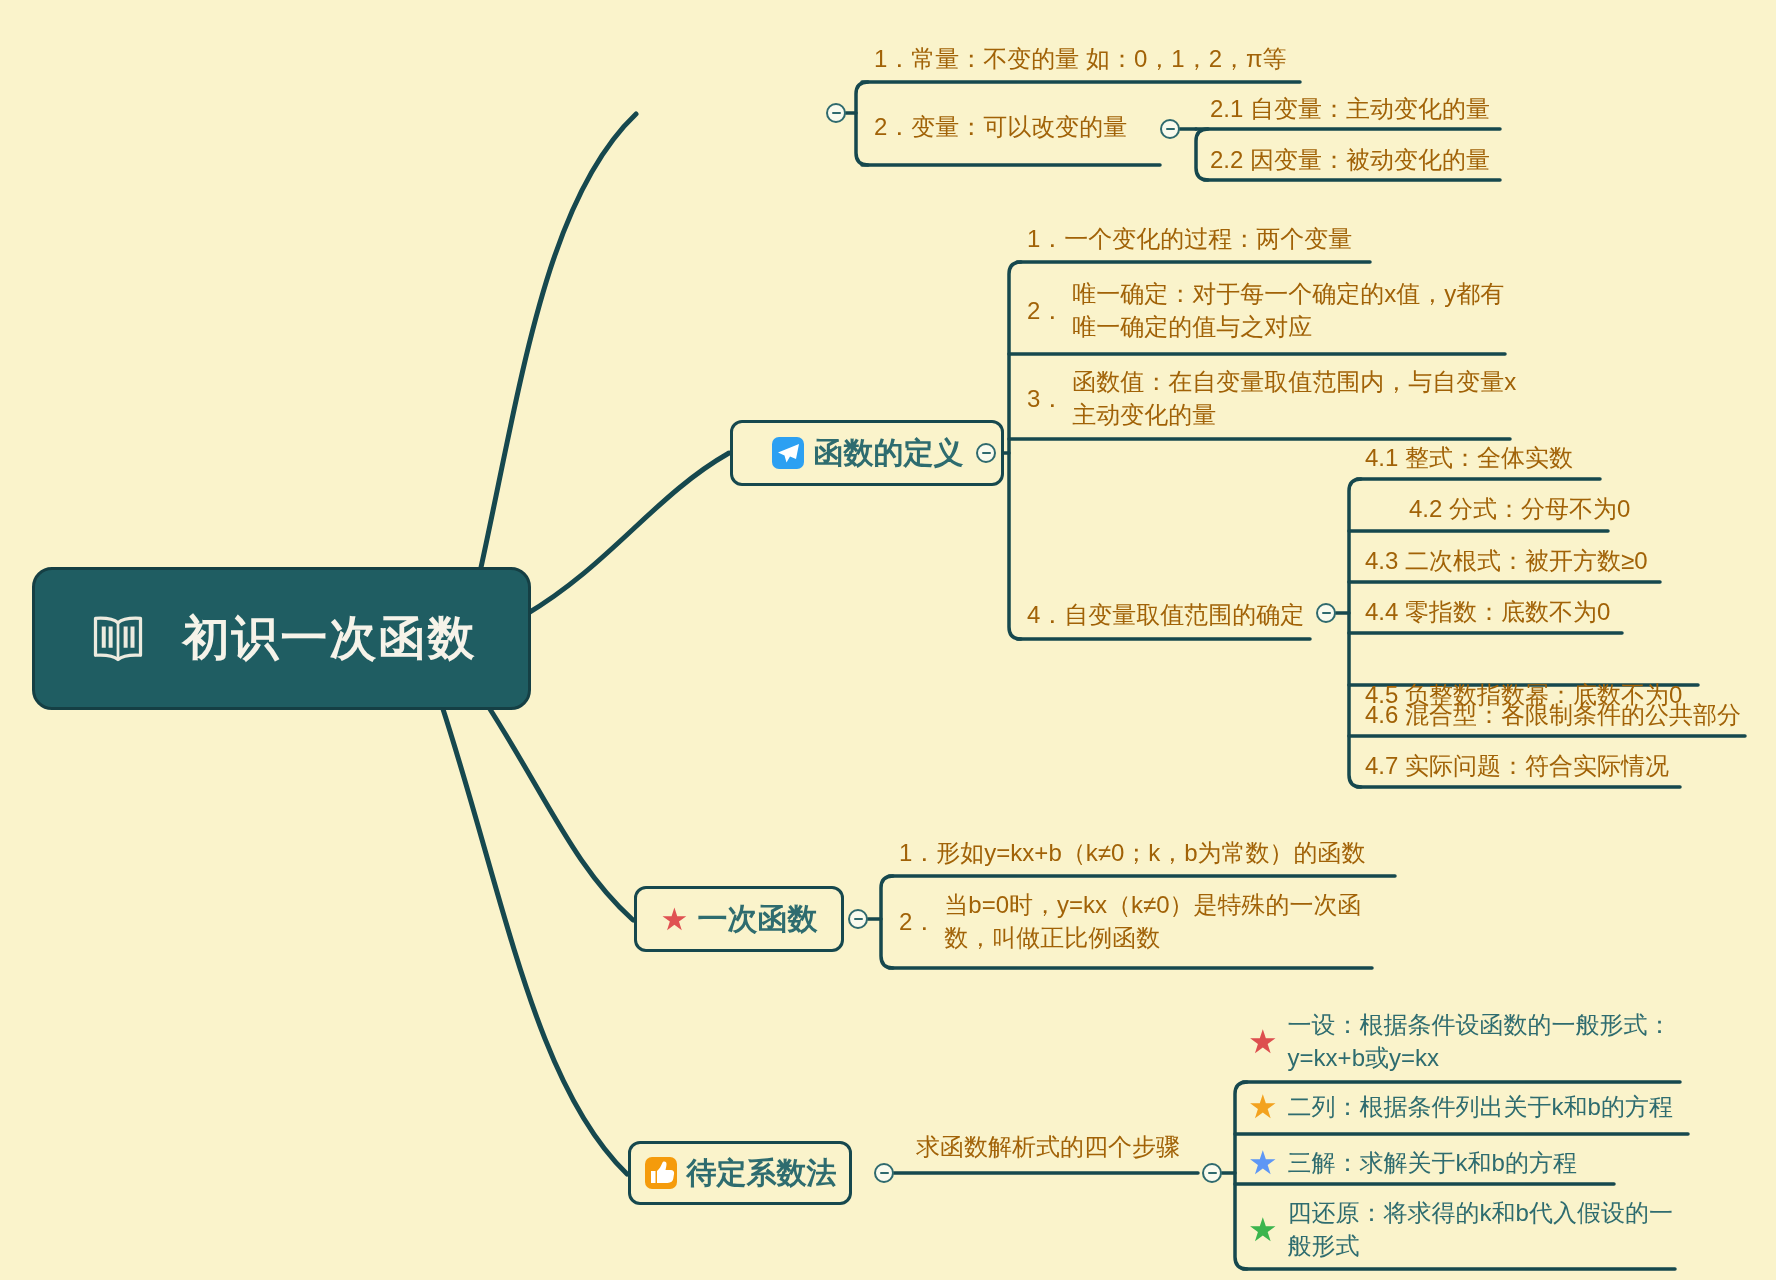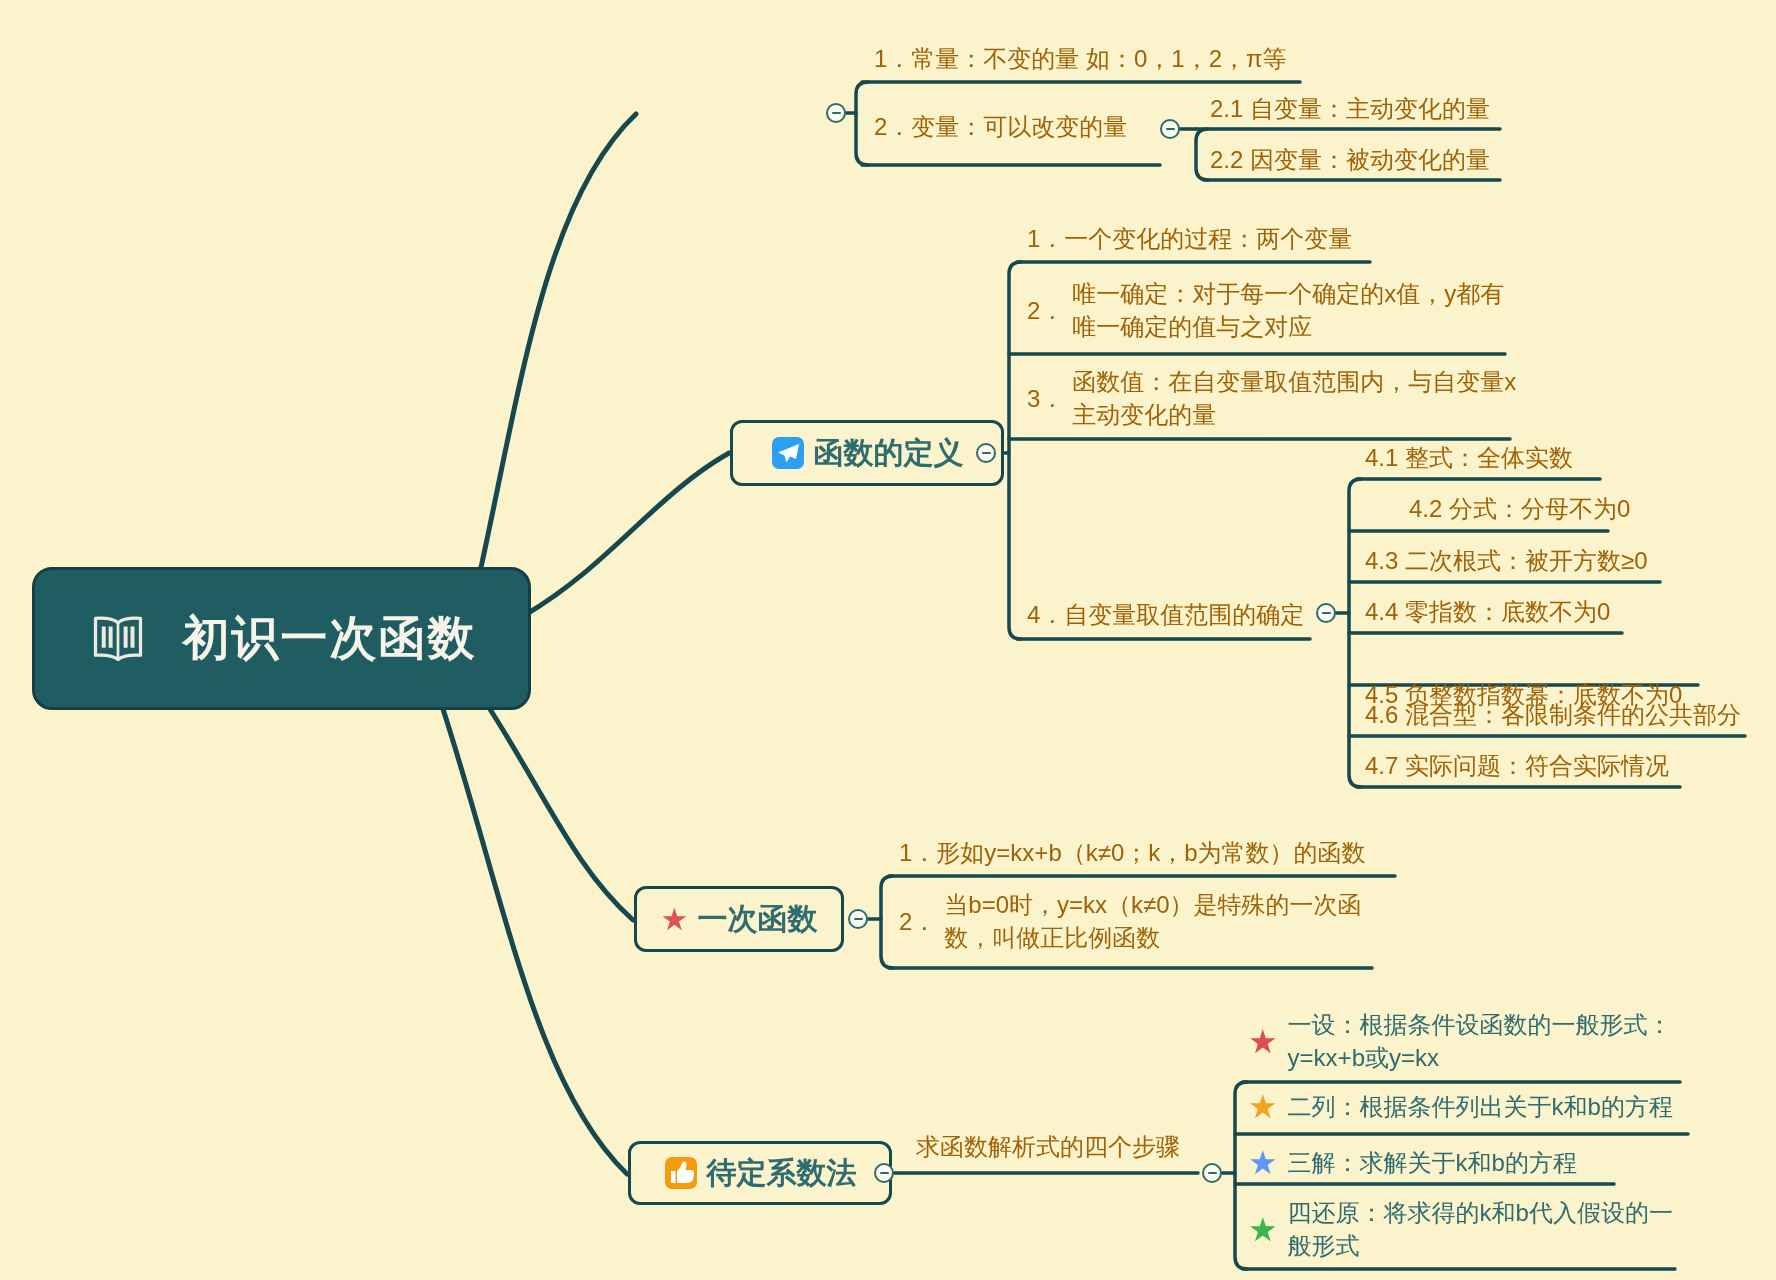--- a/index.html
+++ b/index.html
@@ -199,21 +199,21 @@
     <span>1．形如y=kx+b（k≠0；k，b为常数）的函数</span>
   </div>
   <div class="topic two" style="left:899px;top:888px;">
     <span class="mk">2．</span>
     <span class="col">
       <span>当b=0时，y=kx（k≠0）是特殊的一次函</span>
       <span>数，叫做正比例函数</span>
     </span>
   </div>
 
-  <div class="bnode" style="left:628px;top:1141px;width:264px;height:64px;">
+  <div class="bnode" style="left:628px;top:1141px;width:224px;height:64px;">
     <span class="iconbox">
       <svg width="34" height="34" viewBox="0 0 34 34">
         <rect x="1" y="1" width="32" height="32" rx="7" fill="#F59B0B"></rect>
         <path d="M7 15 h4.5 v12 H7 z M13 27 h10.5 c3.5 0 5.5-1.8 5.8-4.4 l0.8-5.2 c0.3-2-1.2-3.4-3.2-3.4 h-5.4 c0.6-2.4 1-4.4 1-6.2 0-2.3-3.2-3.1-4.2-0.9 -1.4 3.3-2.7 5.9-5.3 8.1 z" fill="#FFFFFF"></path>
       </svg>
     </span>
     <span class="blabel">待定系数法</span>
   </div>
 
   <div class="topic" style="left:916px;top:1132px;text-align:center;">

